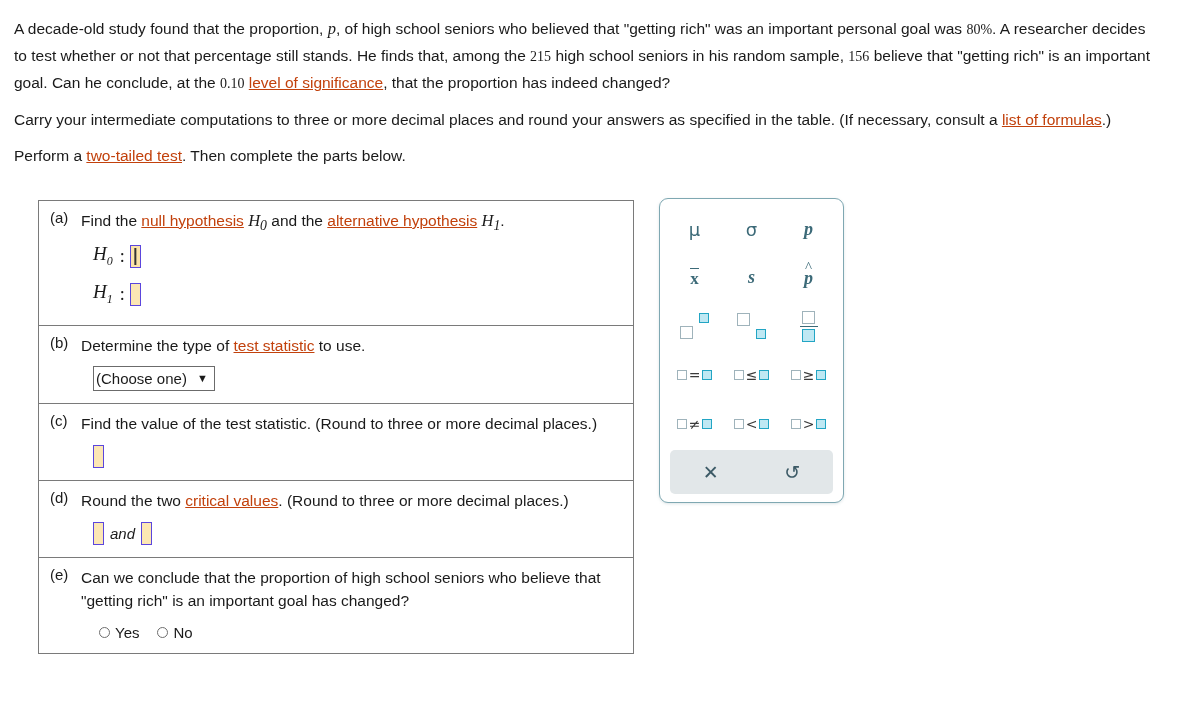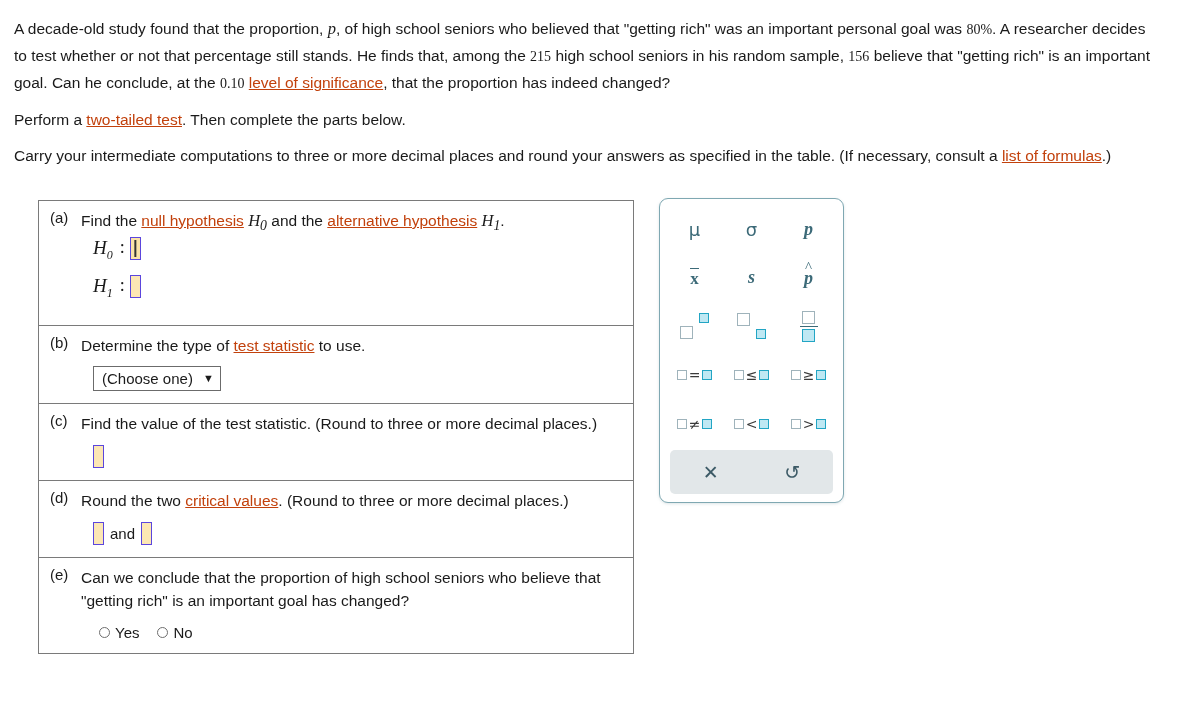--- a/index.html
+++ b/index.html
@@ -80,20 +80,21 @@
     box-sizing: border-box;
   }
   .part-body {
     flex: 1 1 auto;
     line-height: 23px;
   }
 
   
   .hyp-line {
     display: flex;
+    align-items: center;
     margin-left: 46px;
     height: 38px;
   }
   .hyp-label {
     font-family: "Liberation Serif", serif;
     font-style: italic;
     font-size: 19px;
     margin-right: 3px;
   }
   .hyp-label sub {
@@ -134,39 +135,39 @@
 
   
   .selectbox {
     display: inline-flex;
     align-items: center;
     margin-left: 46px;
     margin-top: 9px;
     border: 1.5px solid #6b6b6b;
     background: #ffffff;
     height: 25px;
-    padding: 0 6px 0 8px;
+    padding: 0 6px 0 2px;
     font-size: 15px;
     cursor: pointer;
     box-sizing: border-box;
     text-align: center;
   }
   .selectbox .caret {
     margin-left: 10px;
     font-size: 11px;
     line-height: 1;
   }
 
   .indent {
     margin-left: 46px;
     margin-top: 10px;
     display: flex;
     align-items: center;
   }
-  .andword { margin: 0 6px; font-size: 15px; }
+  .andword { margin: 0 6px; font-size: 15px; font-style: italic; }
 
   
   .radio-row {
     margin-left: 52px;
     margin-top: 12px;
     display: flex;
     align-items: center;
   }
   .radio-opt {
     display: flex;
@@ -331,23 +332,23 @@
   }
 </style>
 </head>
 <body>
 
 <div class="page">
 
   <div class="stem">
     <p><span>A decade-old study found that the proportion, </span><span class="mathvar">p</span><span>, of high school seniors who believed that "getting rich" was an important personal goal was </span><span class="num">80%</span><span>. A researcher decides to test whether or not that percentage still stands. He finds that, among the </span><span class="num">215</span><span> high school seniors in his random sample, </span><span class="num">156</span><span> believe that "getting rich" is an important goal. Can he conclude, at the </span><span class="num">0.10</span> <span class="lnk">level of significance</span><span>, that the proportion has indeed changed?</span></p>
 
+    <p><span>Carry your intermediate computations to three or more decimal places and round your answers as specified in the table. (If necessary, consult a </span><span class="lnk">list of formulas</span><span>.)</span></p>
+
     <p><span>Perform a </span><span class="lnk">two-tailed test</span><span>. Then complete the parts below.</span></p>
-
-    <p><span>Carry your intermediate computations to three or more decimal places and round your answers as specified in the table. (If necessary, consult a </span><span class="lnk">list of formulas</span><span>.)</span></p>
   </div>
 
   <div class="parts">
 
     <div class="part">
       <div class="part-row">
         <div class="part-tag">(a)</div>
         <div class="part-body"><span>Find the </span><span class="lnk">null hypothesis</span> <span class="mathvar"><span>H</span><sub>0</sub></span><span> and the </span><span class="lnk">alternative hypothesis</span> <span class="mathvar"><span>H</span><sub>1</sub></span><span>.</span></div>
       </div>
 

